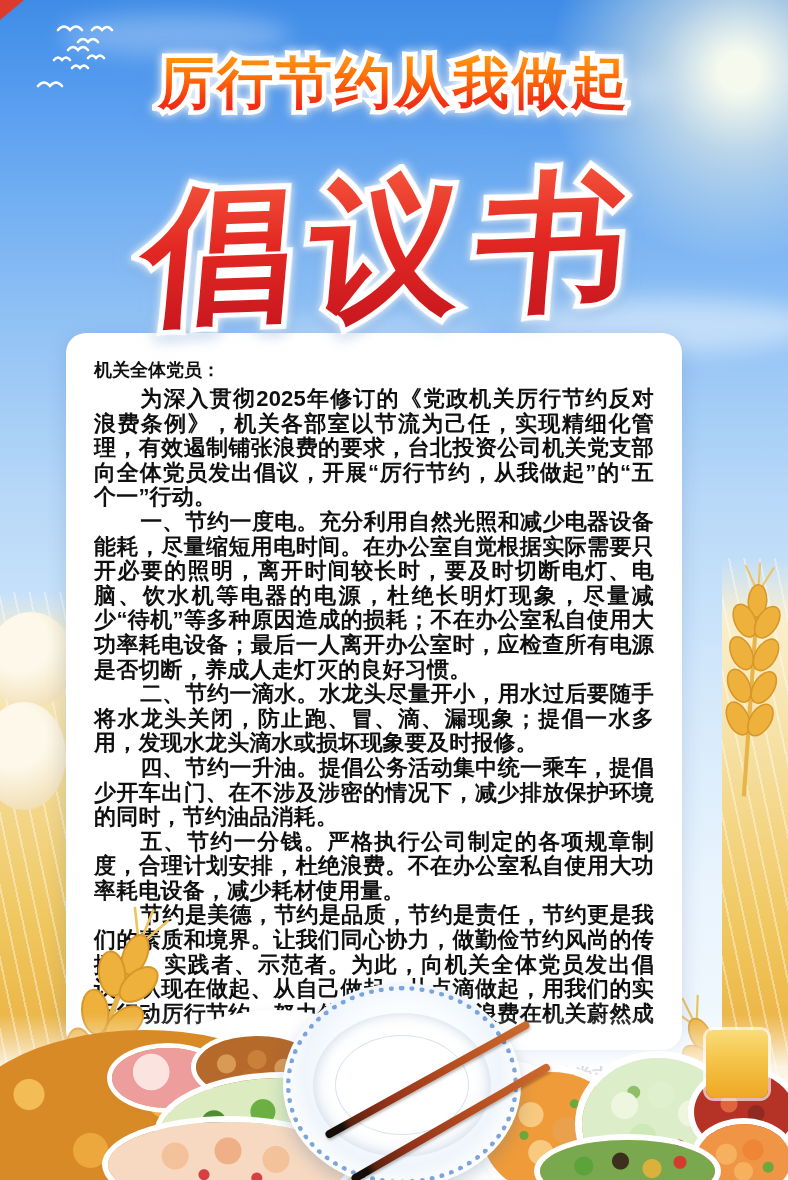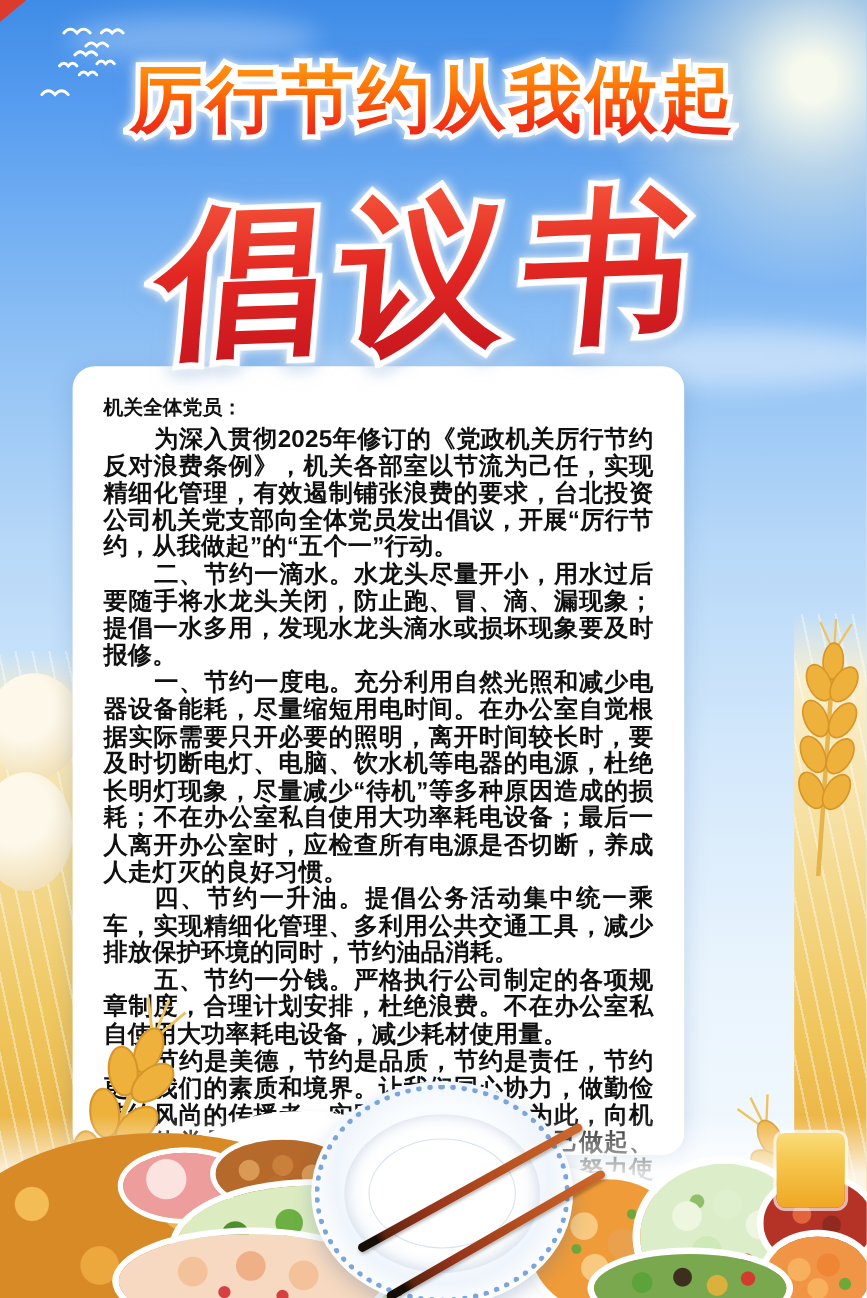--- a/index.html
+++ b/index.html
@@ -14,21 +14,21 @@
   .cloud { position:absolute; background:rgba(255,255,255,.55); border-radius:50%; filter:blur(11px); z-index:1; }
   .cloud-1 { left:60px;  top:14px;  width:230px; height:42px; opacity:.5; }
   .cloud-2 { left:430px; top:66px;  width:240px; height:44px; opacity:.45; }
   .cloud-3 { left:520px; top:298px; width:300px; height:54px; opacity:.8; }
   .cloud-4 { left:250px; top:318px; width:240px; height:40px; opacity:.5; }
   .corner-flag { position:absolute; left:0; top:0; width:24px; height:20px; background:#dd3a2e;
     clip-path:polygon(0 0,100% 0,0 100%); z-index:2; }
   .birds { position:absolute; left:28px; top:16px; width:105px; height:90px; z-index:2; }
   
   .title-wrap { position:absolute; left:0; width:100%; text-align:center; font-weight:900; z-index:5; }
-  .main-title { top:46px; height:120px; font-size:66px; letter-spacing:3px;font-family:Liberation Mono, monospace; }
+  .main-title { top:46px; height:120px; font-size:56px; letter-spacing:3px;font-family:Liberation Mono, monospace; }
   .callig     { top:150px; height:190px; font-size:150px; letter-spacing:16px;
                 transform:skewX(-7deg) rotate(-2deg); font-weight:900; }
   .layer { position:absolute; left:0; right:0; top:0; white-space:nowrap; }
   .txt-stroke { -webkit-text-stroke:9px #ffffff; color:#ffffff;
     filter:drop-shadow(0 0 5px rgba(255,255,255,.95)) drop-shadow(0 3px 7px rgba(120,160,210,.55)); }
   .callig .txt-stroke { -webkit-text-stroke:11px #ffffff; }
   .txt-fill { color:#ee3a1a; }
   @supports ((-webkit-background-clip:text) or (background-clip:text)) {
     .main-title .txt-fill { background:linear-gradient(180deg,#ffa81f 0%,#ff7406 38%,#f23414 72%,#e01f1f 100%);
       -webkit-background-clip:text; background-clip:text; color:transparent; }
@@ -46,21 +46,21 @@
   .egg { position:absolute; border-radius:50%;
     background:radial-gradient(circle at 38% 32%, #fdf8ea 0 35%, #f6e9c9 65%, #ecd4a2 100%); }
   .egg-1 { left:-12px; top:612px; width:86px; height:96px; z-index:2; }
   .egg-2 { left:-18px; top:702px; width:84px; height:108px; z-index:2; }
   .ear { position:absolute; }
   .ear-bl { left:-20px; top:898px; width:235px; height:300px; transform:rotate(22deg); z-index:4; }
   .ear-l2 { left:-8px;  top:1035px; width:110px; height:190px; transform:rotate(38deg); z-index:2; }
   .ear-r1 { right:-6px; top:562px; width:84px; height:235px; transform:rotate(4deg); z-index:2; }
   .ear-r2 { right:-24px; top:985px; width:150px; height:250px; transform:rotate(-26deg) scaleX(-1); z-index:2; }
   
-  .card { position:absolute; left:66px; top:333px; width:556px; height:717px; z-index:3;
+  .card { position:absolute; left:66px; top:333px; width:616px; height:717px; z-index:3;
     background:#ffffff; border-radius:20px; box-shadow:0 5px 20px rgba(60,100,160,.20);
     padding:24px 28px 0 28px; box-sizing:border-box; color:#101010; }
   .salutation { font-size:18px; font-weight:bold; line-height:26px; margin:0 0 4px 0; }
   .para { font-size:22px; font-weight:bold; line-height:24.6px; margin:0;
     text-align:justify; text-indent:2.1em; letter-spacing:.2px; }
   .sign-block { margin-top:10px; font-weight:bold; }
   .signature { margin:0; text-align:right; font-size:19px; line-height:30px; padding-right:24px; }
   .sign-date { margin:6px 0 0 0; text-align:right; font-size:19px; line-height:30px; padding-right:32px; }
   
   .food-haze { position:absolute; left:0; right:0; top:1014px; height:166px; z-index:4;
@@ -245,23 +245,23 @@
     <span class="layer txt-fill">厉行节约从我做起</span>
   </div>
   <div class="title-wrap callig">
     <span class="layer txt-stroke">倡议书</span>
     <span class="layer txt-fill">倡议书</span>
   </div>
 
   <div class="card">
     <p class="salutation">机关全体党员：</p>
     <p class="para">为深入贯彻2025年修订的《党政机关厉行节约反对浪费条例》，机关各部室以节流为己任，实现精细化管理，有效遏制铺张浪费的要求，台北投资公司机关党支部向全体党员发出倡议，开展“厉行节约，从我做起”的“五个一”行动。</p>
+    <p class="para">一、节约一度电。充分利用自然光照和减少电器设备能耗，尽量缩短用电时间。在办公室自觉根据实际需要只开必要的照明，离开时间较长时，要及时切断电灯、电脑、饮水机等电器的电源，杜绝长明灯现象，尽量减少“待机”等多种原因造成的损耗；不在办公室私自使用大功率耗电设备；最后一人离开办公室时，应检查所有电源是否切断，养成人走灯灭的良好习惯。</p>
     <p class="para">二、节约一滴水。水龙头尽量开小，用水过后要随手将水龙头关闭，防止跑、冒、滴、漏现象；提倡一水多用，发现水龙头滴水或损坏现象要及时报修。</p>
-    <p class="para">一、节约一度电。充分利用自然光照和减少电器设备能耗，尽量缩短用电时间。在办公室自觉根据实际需要只开必要的照明，离开时间较长时，要及时切断电灯、电脑、饮水机等电器的电源，杜绝长明灯现象，尽量减少“待机”等多种原因造成的损耗；不在办公室私自使用大功率耗电设备；最后一人离开办公室时，应检查所有电源是否切断，养成人走灯灭的良好习惯。</p>
-    <p class="para">四、节约一升油。提倡公务活动集中统一乘车，实现精细化管理、多利用公共交通工具，减少排放保护环境的同时，节约油品消耗。</p>
+    <p class="para">四、节约一升油。提倡公务活动集中统一乘车，提倡少开车出门、在不涉及涉密的情况下，减少排放保护环境的同时，节约油品消耗。</p>
     <p class="para">五、节约一分钱。严格执行公司制定的各项规章制度，合理计划安排，杜绝浪费。不在办公室私自使用大功率耗电设备，减少耗材使用量。</p>
     <p class="para">节约是美德，节约是品质，节约是责任，节约更是我们的素质和境界。让我们同心协力，做勤俭节约风尚的传播者、实践者、示范者。为此，向机关全体党员发出倡议，从现在做起、从自己做起、从点滴做起，用我们的实际行动厉行节约，努力使厉行节约反对浪费在机关蔚然成风！</p>
     <div class="sign-block">
       <p class="signature">台北投资公司机关党支部</p>
       <p class="sign-date">2025年6月5日</p>
     </div>
   </div>
 
   <svg class="ear ear-bl" viewBox="0 0 60 230">
       <use href="#ear"></use>

